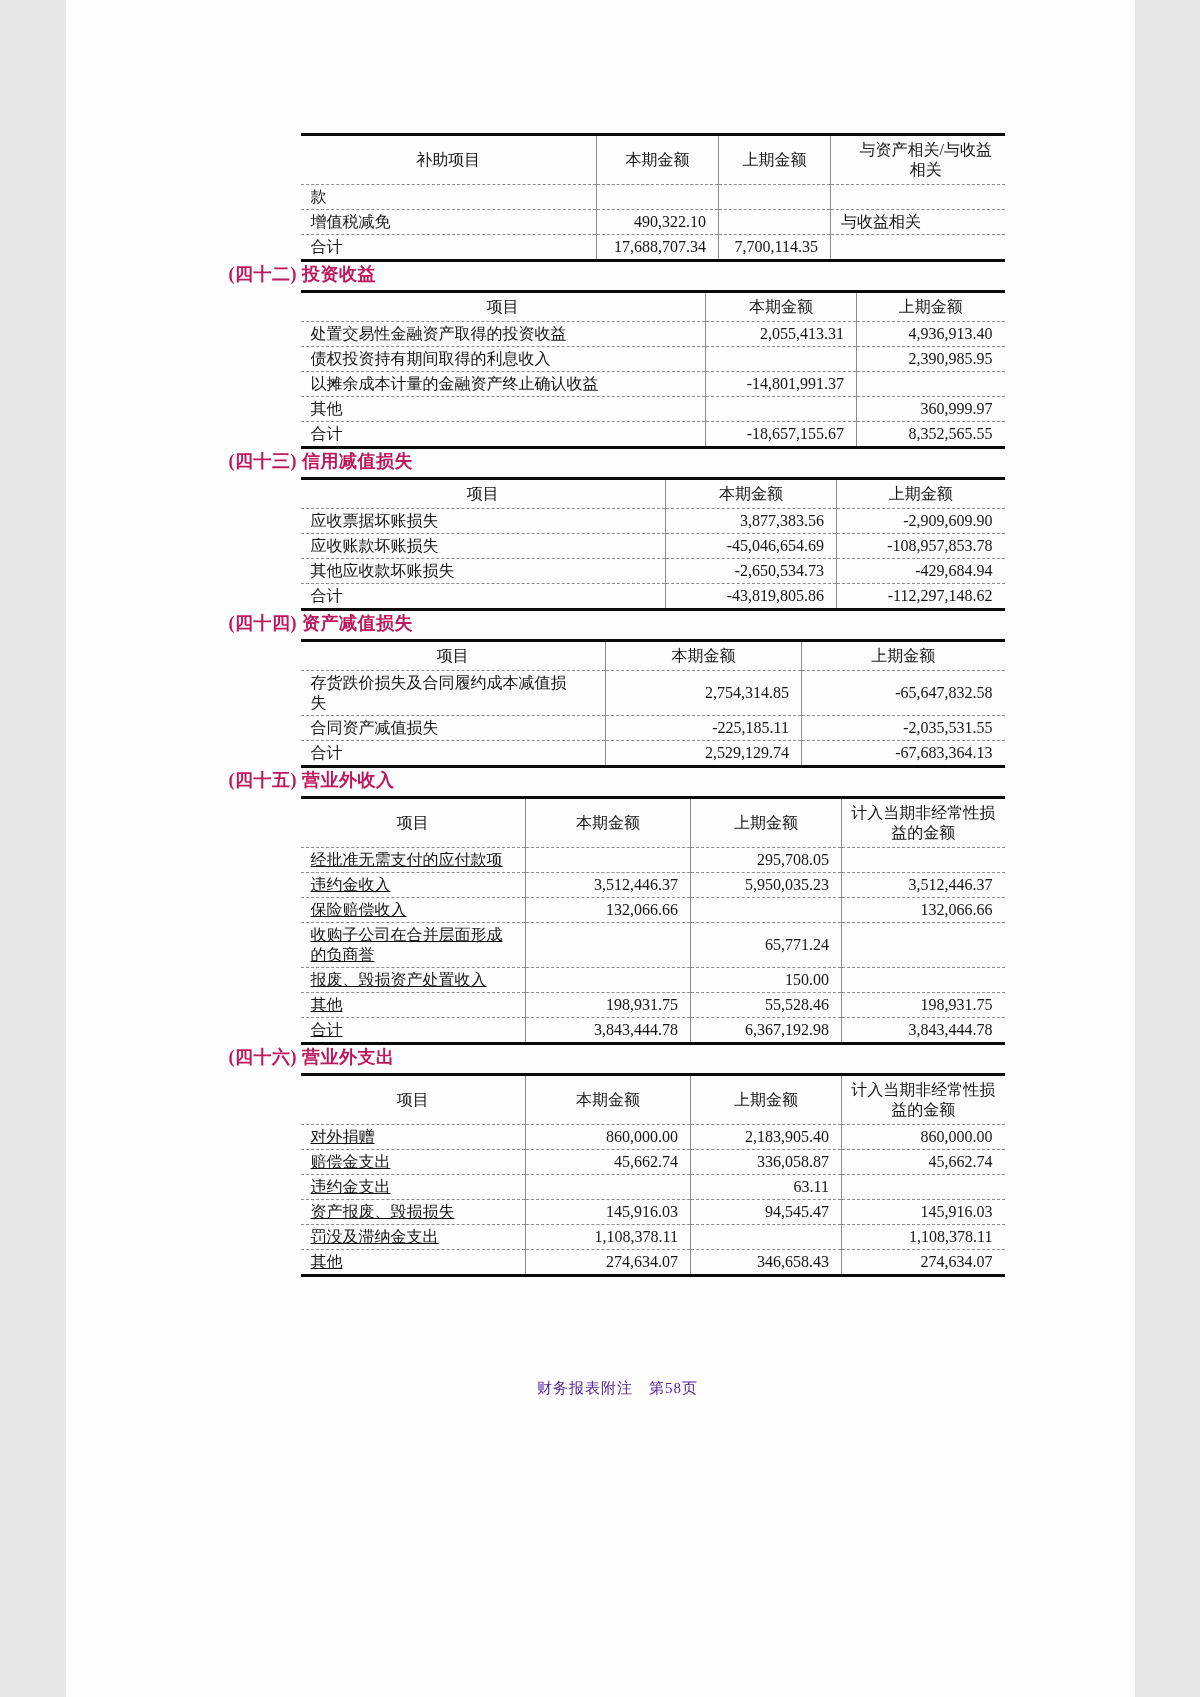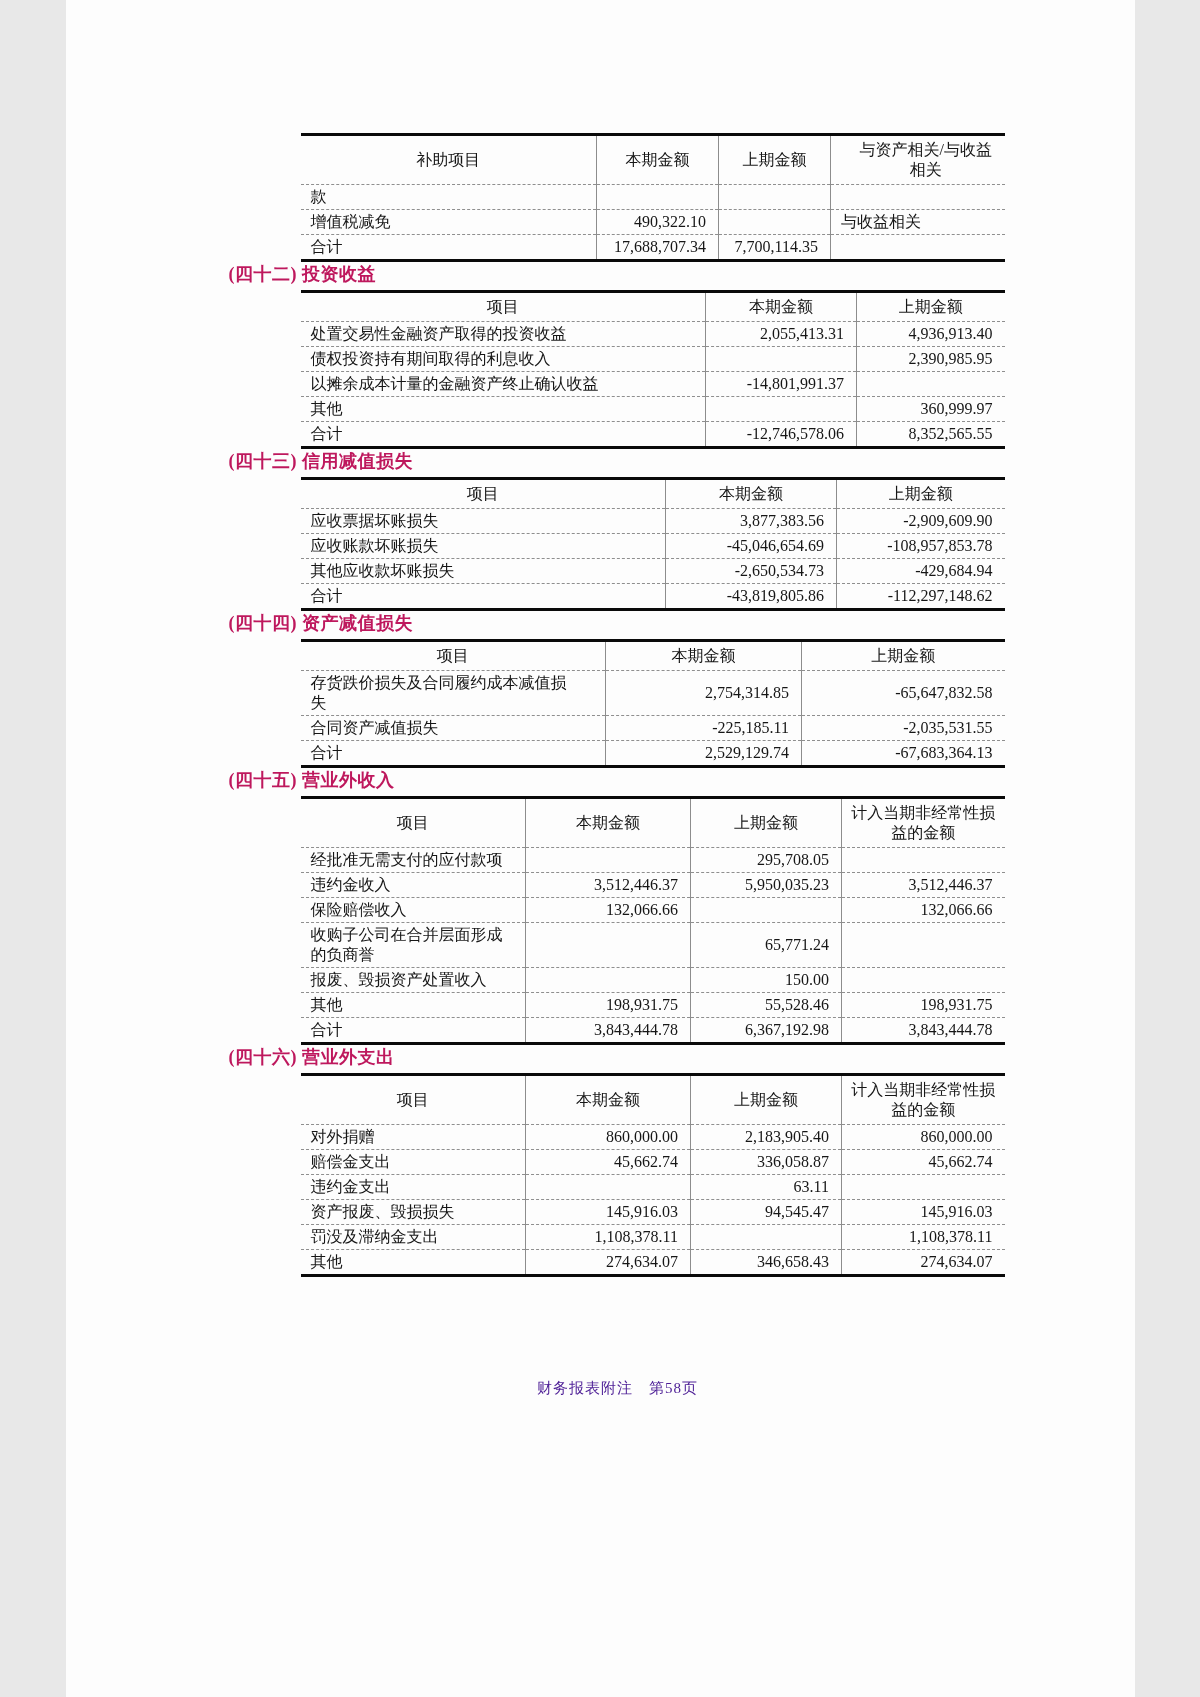--- a/index.html
+++ b/index.html
@@ -44,21 +44,21 @@
   table.fin td.num  { text-align:right; padding:2px 12px 2px 4px; }
   table.fin td.txt  { text-align:left;  padding:2px 6px 2px 10px; }
   table.fin td.total{ text-align:left; }
 
   
   table.roomy td { padding-top:4px; padding-bottom:4px; }
   table.tight td { padding-top:2px; padding-bottom:2px; }
 
   
   table.t44 td.lab { padding-right:26px; }
-  table.t45 td.lab, table.t46 td.lab { padding-right:16px; }
+  table.t45 td.lab, table.t46 td.lab { padding-right:16px;text-decoration:underline; }
   th.hdr-wrap { padding-left:12px; padding-right:12px; }
   table.t1 th.hdr-wrap { padding-left:23px; padding-right:7px; }
 
   .footer {
     text-align:center; font-size:15px; color:#4c1d95;
     margin-top:102px; letter-spacing:1px;
   }
 
   .mt-t1  { margin-top:133px; }
   .mt-s42 { margin-top:50px; }
@@ -140,21 +140,21 @@
           <td class="num">-14,801,991.37</td>
           <td class="num"></td>
         </tr>
         <tr>
           <td class="lab">其他</td>
           <td class="num"></td>
           <td class="num">360,999.97</td>
         </tr>
         <tr>
           <td class="lab total">合计</td>
-          <td class="num">-12,746,578.06</td>
+          <td class="num">-18,657,155.67</td>
           <td class="num">8,352,565.55</td>
         </tr>
       </tbody>
     </table>
 
     <h2 class="sec-title mt-s43">(四十三) 信用减值损失</h2>
     <table class="fin tight t43">
       <colgroup>
           <col style="width:365px">
           <col style="width:171px">

